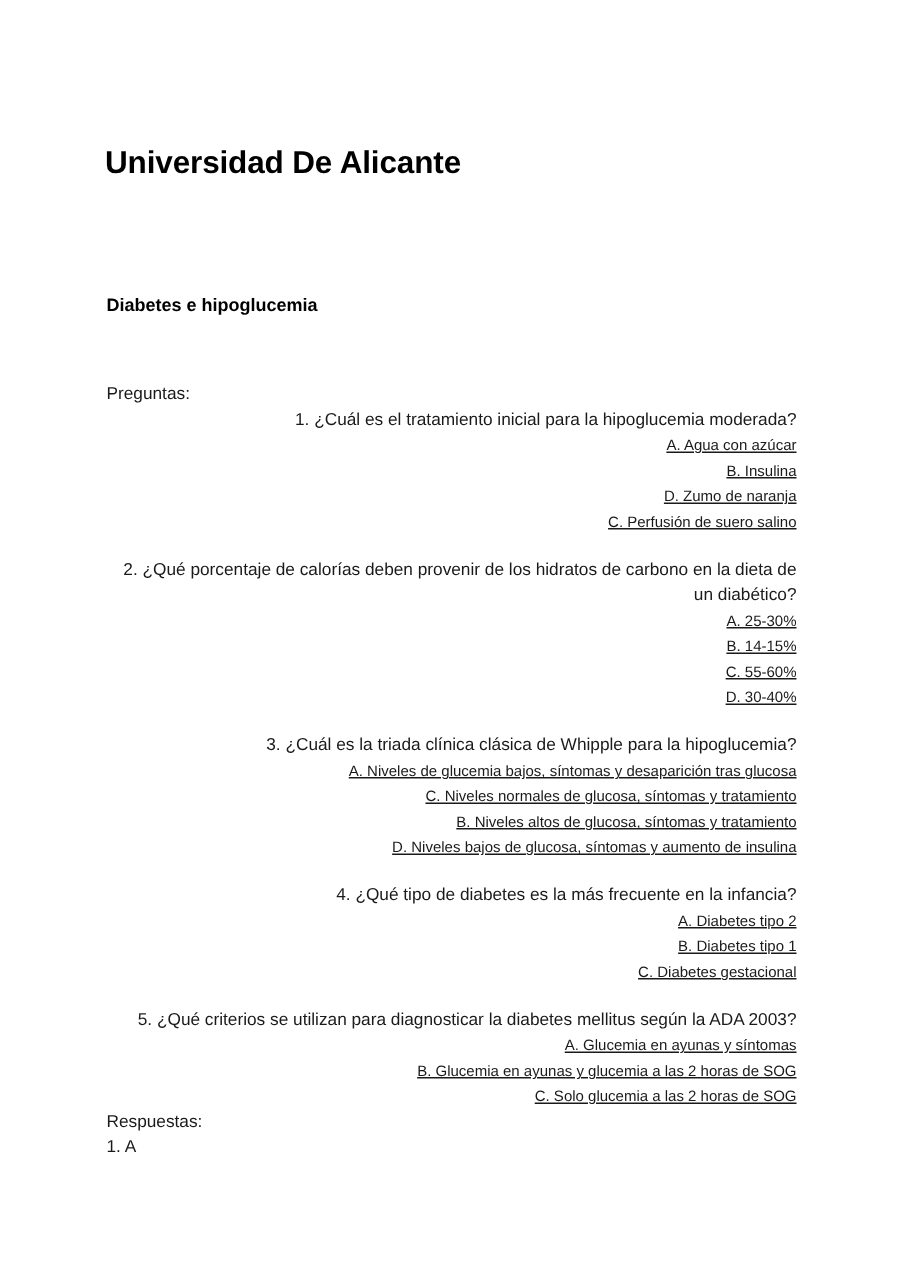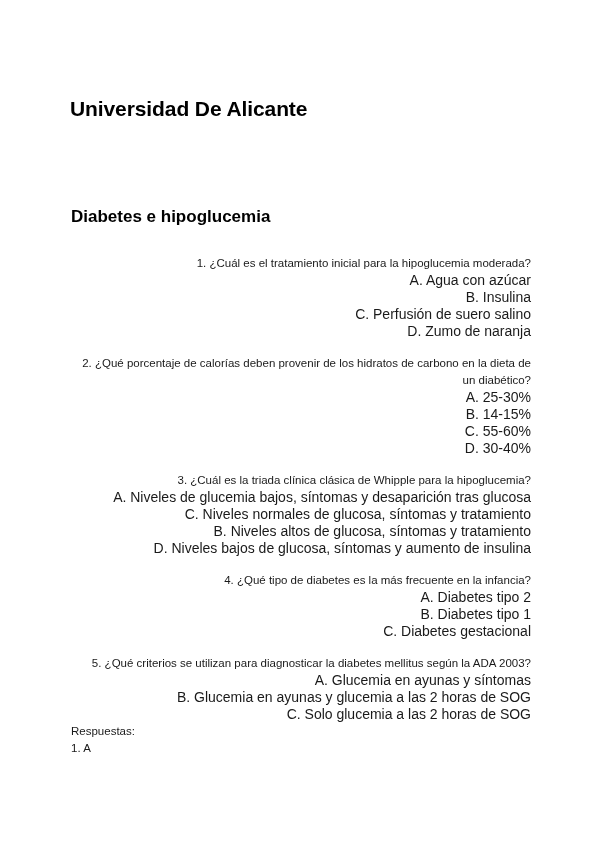--- a/index.html
+++ b/index.html
@@ -29,22 +29,22 @@
     top: 83px;
     font-size: 21px;
     font-weight: bold;
     letter-spacing: -0.1px;
     color: #000000;
     white-space: nowrap;
   }
   .section-heading {
     position: absolute;
     left: 71px;
-    top: 207px;
-    font-size: 17px;
+    top: 196px;
+    font-size: 12px;
     font-weight: bold;
     color: #000000;
     white-space: nowrap;
   }
   .body-block {
     position: absolute;
     left: 71px;
     top: 255px;
     width: 460px;
   }
@@ -60,25 +60,26 @@
   .question-group + .question-group {
     margin-top: 15px;
   }
   .question-text {
     font-size: 11.5px;
     line-height: 17px;
     color: #1a1a1a;
     padding-left: 0;
   }
   .option-line {
-    font-size: 14px;
+    font-size: 10px;
     line-height: 17px;
     color: #1a1a1a;
     padding-left: 9px;
     white-space: nowrap;
+    text-decoration: underline;
   }
   .answers-block {
   }
   .answer-line {
     font-size: 11.5px;
     line-height: 17px;
     color: #1a1a1a;
     white-space: nowrap;
   }
 </style>
@@ -86,27 +87,28 @@
 <body>
 
 <div class="page">
 
   <h1 class="doc-title">Universidad De Alicante</h1>
 
   <div class="section-heading">Diabetes e hipoglucemia</div>
 
   <div class="body-block">
 
+    <div class="label-line">Preguntas:</div>
 
     <div class="question-group">
       <div class="question-text">1. ¿Cuál es el tratamiento inicial para la hipoglucemia moderada?</div>
       <div class="option-line">A. Agua con azúcar</div>
       <div class="option-line">B. Insulina</div>
+      <div class="option-line">D. Zumo de naranja</div>
       <div class="option-line">C. Perfusión de suero salino</div>
-      <div class="option-line">D. Zumo de naranja</div>
     </div>
 
     <div class="question-group">
       <div class="question-text">2. ¿Qué porcentaje de calorías deben provenir de los hidratos de carbono en la dieta de un diabético?</div>
       <div class="option-line">A. 25-30%</div>
       <div class="option-line">B. 14-15%</div>
       <div class="option-line">C. 55-60%</div>
       <div class="option-line">D. 30-40%</div>
     </div>
 

